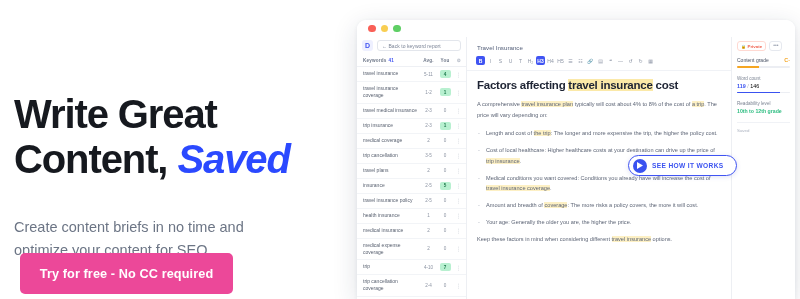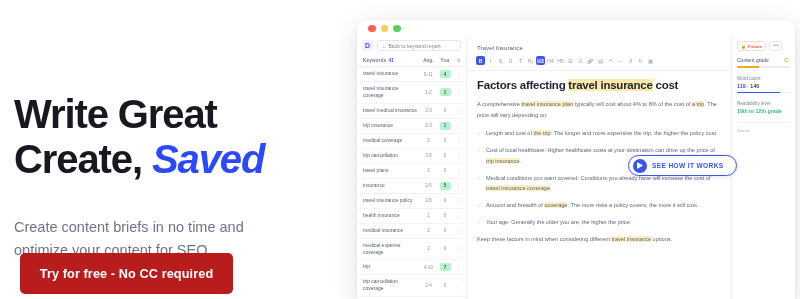--- a/index.html
+++ b/index.html
@@ -220,28 +220,28 @@
 </style>
 </head>
 <body>
 
 <div class="page">
 
   <div class="hero">
     <div class="hero-title">
       <div><span>Write Great</span></div>
       <div>
-        <span>Create,</span>
+        <span>Content,</span>
         <span class="fast" style="color: rgb(43, 73, 255);">Saved</span>
       </div>
     </div>
     <div class="hero-sub">Create content briefs in no time and optimize your content for SEO.</div>
   </div>
 
-  <button class="cta" style="background: #b91c1c;">Try for free - No CC required</button>
+  <button class="cta" style="background: #ec4899;">Try for free - No CC required</button>
 
   <div class="app">
 
     <div class="titlebar">
       <span class="dot r"></span>
       <span class="dot y"></span>
       <span class="dot g"></span>
     </div>
 
     <div class="appbody">

